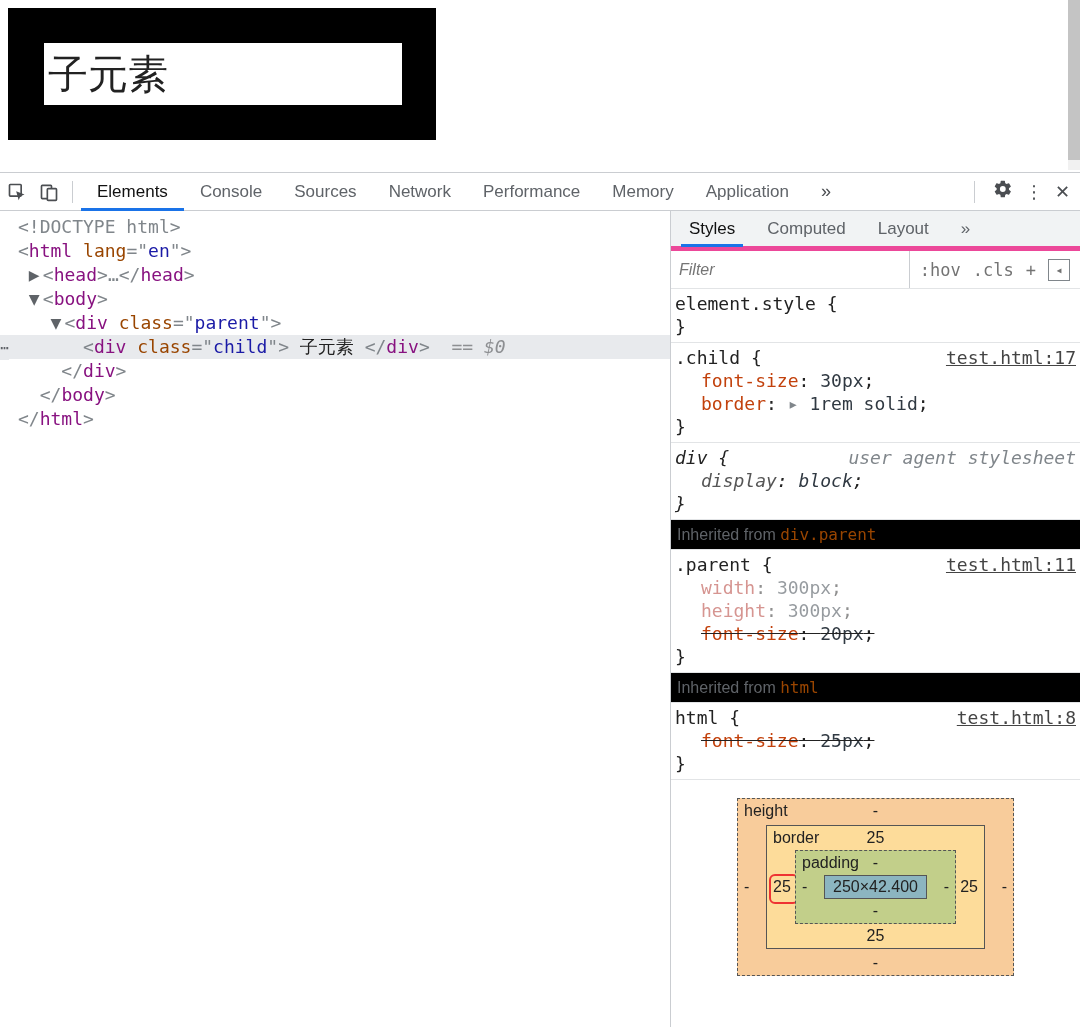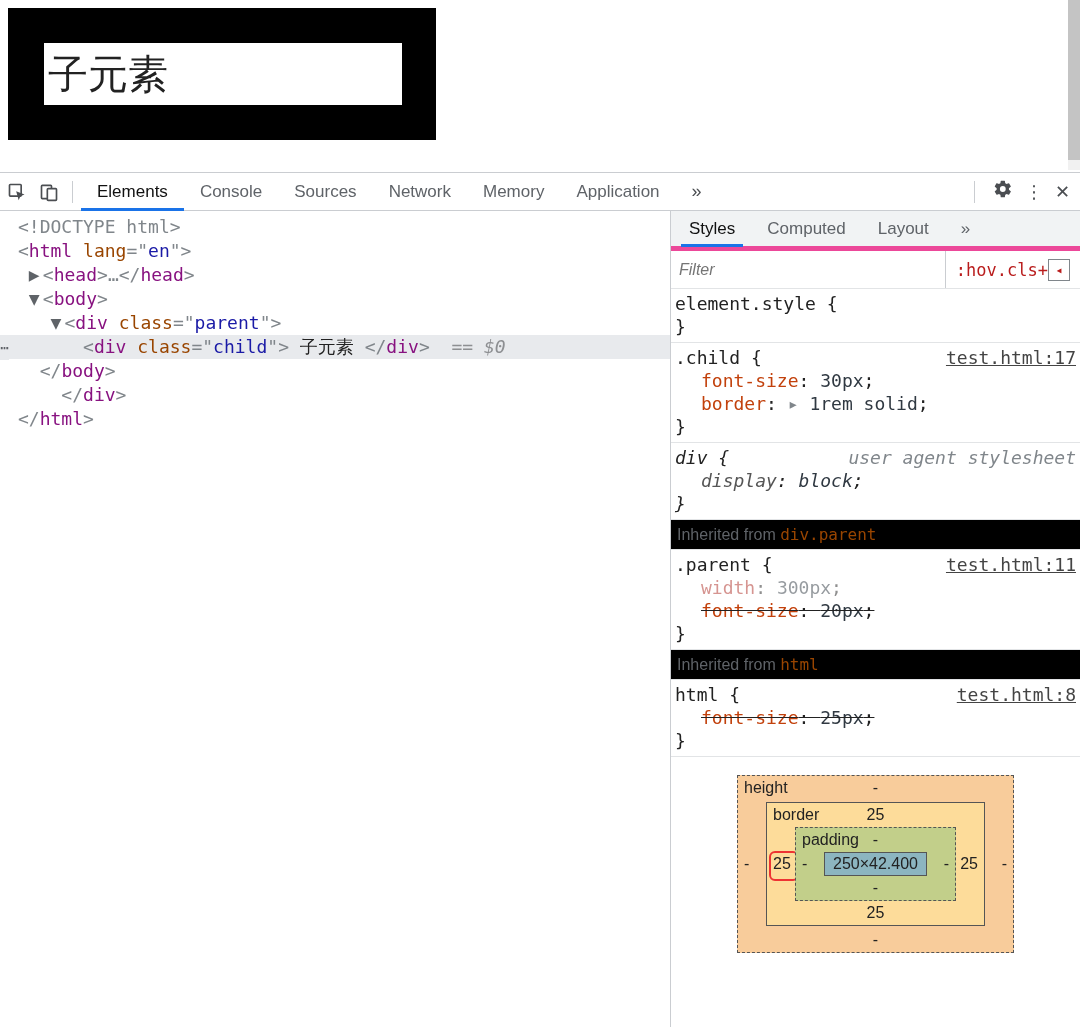--- a/index.html
+++ b/index.html
@@ -196,25 +196,25 @@
     padding: 0 8px;
     font-size: 16px;
     color: #5f6368;
     font-style: italic;
     outline: none;
     min-width: 0;
   }
   .filter-btns {
     display: flex;
     align-items: center;
-    gap: 0;
+    gap: 12px;
     padding: 0 10px;
     font-family: Menlo, Consolas, monospace;
     font-size: 17px;
-    color: #b91c1c;
+    color: #737373;
   }
   .filter-btns .ico {
     width: 22px;
     height: 22px;
     border: 1px solid #80868b;
     display: flex;
     align-items: center;
     justify-content: center;
     font-size: 12px;
   }
@@ -358,20 +358,21 @@
         <rect x="3" y="4" width="12" height="16" rx="1"></rect>
         <rect x="10" y="8" width="11" height="14" rx="1" fill="#fff"></rect>
       </svg>
     </div>
     <div class="tb-divider"></div>
     <div class="tabs">
       <div class="tab active">Elements</div>
       <div class="tab">Console</div>
       <div class="tab">Sources</div>
       <div class="tab">Network</div>
+      <div class="tab">Performance</div>
       <div class="tab">Memory</div>
       <div class="tab">Application</div>
       <div class="tab glyph">»</div>
     </div>
     <div class="tb-spacer"></div>
     <div class="tb-right">
       <span class="tb-divider"></span>
       <span class="glyph">
         <svg width="20" height="20" viewBox="0 0 24 24" fill="#4b4e52">
             <path d="M19.14,12.94a7.07,7.07,0,0,0,.05-.94,7.07,7.07,0,0,0-.05-.94l2.11-1.65a.5.5,0,0,0,.12-.64l-2-3.46a.5.5,0,0,0-.61-.22l-2.49,1a7,7,0,0,0-1.62-.94l-.38-2.65A.5.5,0,0,0,13.77,2H9.77a.5.5,0,0,0-.5.42L8.89,5.07a7,7,0,0,0-1.62.94l-2.49-1a.5.5,0,0,0-.61.22l-2,3.46a.5.5,0,0,0,.12.64L4.4,11.06a7.07,7.07,0,0,0-.05.94,7.07,7.07,0,0,0,.05.94L2.29,14.59a.5.5,0,0,0-.12.64l2,3.46a.5.5,0,0,0,.61.22l2.49-1a7,7,0,0,0,1.62.94l.38,2.65a.5.5,0,0,0,.5.42h4a.5.5,0,0,0,.5-.42l.38-2.65a7,7,0,0,0,1.62-.94l2.49,1a.5.5,0,0,0,.61-.22l2-3.46a.5.5,0,0,0-.12-.64ZM11.77,15.5A3.5,3.5,0,1,1,15.27,12,3.5,3.5,0,0,1,11.77,15.5Z"></path>
@@ -384,22 +385,22 @@
 
   <div class="split">
 
     <div class="dom-panel">
       <div class="dom-line"><span class="punct">&lt;!DOCTYPE html&gt;</span></div>
       <div class="dom-line"><span class="punct">&lt;</span><span class="tagname">html</span> <span class="attrname">lang</span><span class="punct">="</span><span class="attrvalue">en</span><span class="punct">"&gt;</span></div>
       <div class="dom-line"> <span class="twisty">▶</span><span class="punct">&lt;</span><span class="tagname">head</span><span class="punct">&gt;</span><span class="punct">…</span><span class="punct">&lt;/</span><span class="tagname">head</span><span class="punct">&gt;</span></div>
       <div class="dom-line"> <span class="twisty">▼</span><span class="punct">&lt;</span><span class="tagname">body</span><span class="punct">&gt;</span></div>
       <div class="dom-line">   <span class="twisty">▼</span><span class="punct">&lt;</span><span class="tagname">div</span> <span class="attrname">class</span><span class="punct">="</span><span class="attrvalue">parent</span><span class="punct">"&gt;</span></div>
       <div class="dom-line selected"><span class="dom-ellipsis" style="top:125px;">⋯</span>      <span class="punct">&lt;</span><span class="tagname">div</span> <span class="attrname">class</span><span class="punct">="</span><span class="attrvalue">child</span><span class="punct">"&gt;</span> <span class="text">子元素</span> <span class="punct">&lt;/</span><span class="tagname">div</span><span class="punct">&gt;</span> <span class="selmark"> == $0</span></div>
+      <div class="dom-line">    <span class="punct">&lt;/</span><span class="tagname">div</span><span class="punct">&gt;</span></div>
       <div class="dom-line">  <span class="punct">&lt;/</span><span class="tagname">body</span><span class="punct">&gt;</span></div>
-      <div class="dom-line">    <span class="punct">&lt;/</span><span class="tagname">div</span><span class="punct">&gt;</span></div>
       <div class="dom-line"><span class="punct">&lt;/</span><span class="tagname">html</span><span class="punct">&gt;</span></div>
     </div>
 
     <div class="styles-panel">
       <div class="styles-tabs">
         <div class="stab active">Styles</div>
         <div class="stab">Computed</div>
         <div class="stab">Layout</div>
         <div class="stab glyph">»</div>
       </div>
@@ -445,20 +446,21 @@
         <div class="inherited-header">
           <span>Inherited from </span><span class="tagref">div.parent</span>
         </div>
 
         <div class="rule-block">
           <div class="rule-head">
             <span><span class="sel">.parent</span> <span>{</span></span>
             <span class="source">test.html:11</span>
           </div>
           <div class="prop-line"><span class="propname faded">width</span><span style="opacity:.5">: </span><span class="propval" style="opacity:.5">300px</span><span style="opacity:.5">;</span></div>
+          <div class="prop-line"><span class="propname faded">height</span><span style="opacity:.5">: </span><span class="propval" style="opacity:.5">300px</span><span style="opacity:.5">;</span></div>
           <div class="prop-line struck"><span class="propname">font-size</span><span>: </span><span class="propval">20px</span><span>;</span></div>
           <div><span>}</span></div>
         </div>
 
         <div class="inherited-header">
           <span>Inherited from </span><span class="tagref">html</span>
         </div>
 
         <div class="rule-block">
           <div class="rule-head">

